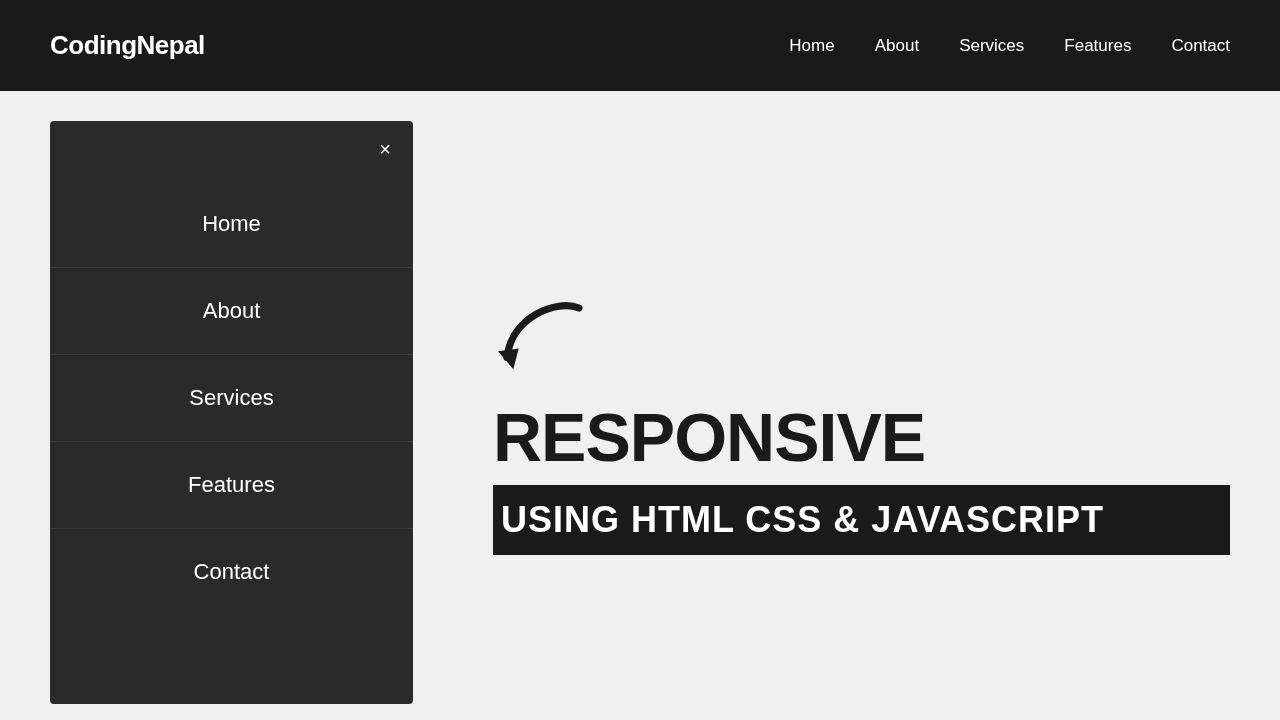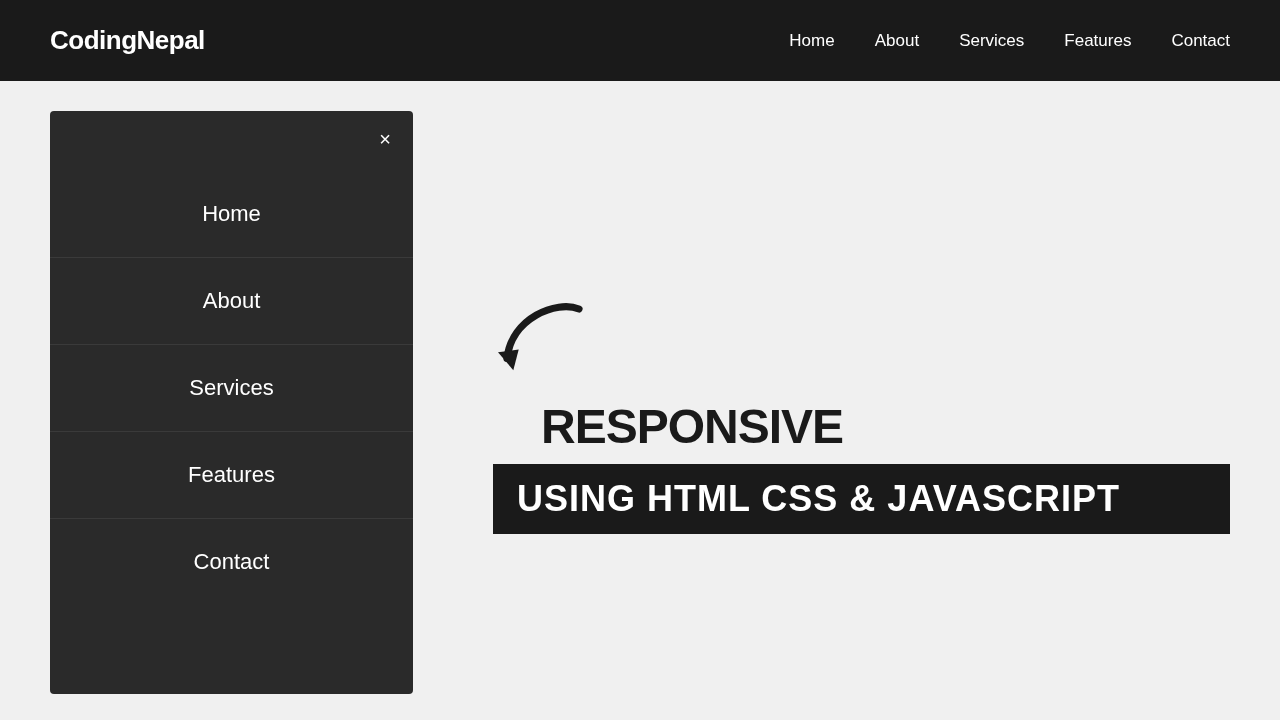--- a/index.html
+++ b/index.html
@@ -12,21 +12,21 @@
       font-family: 'Segoe UI', Arial, sans-serif;
       background-color: #f0f0f0;
       width: 1280px;
       height: 720px;
       overflow: hidden;
     }
 
     
     .navbar {
       background-color: #1a1a1a;
-      height: 81px;
+      height: 91px;
       display: flex;
       align-items: center;
       justify-content: space-between;
       padding: 0 50px;
       position: relative;
       z-index: 100;
     }
 
     .navbar-logo {
       color: #ffffff;
@@ -113,38 +113,37 @@
       padding-top: 20px;
     }
 
     .arrow-icon {
       width: 100px;
       height: 90px;
       margin-bottom: 20px;
     }
 
     .hero-title {
-      font-size: 48px;
+      font-size: 68px;
       font-weight: 900;
       color: #1a1a1a;
       line-height: 1.1;
       text-transform: uppercase;
       letter-spacing: -1px;
       margin-bottom: 10px;
-      margin-left: 48px;
     }
 
     .hero-subtitle {
       display: inline-block;
       background-color: #1a1a1a;
       color: #ffffff;
       font-size: 36px;
       font-weight: 900;
       text-transform: uppercase;
-      padding: 14px 24px;
+      padding: 14px 8px;
       letter-spacing: 1px;
     }
   </style>
 </head>
 <body>
 
 <nav class="navbar">
   <span class="navbar-logo">CodingNepal</span>
   <ul class="navbar-links">
     <li><a href="#">Home</a></li>

